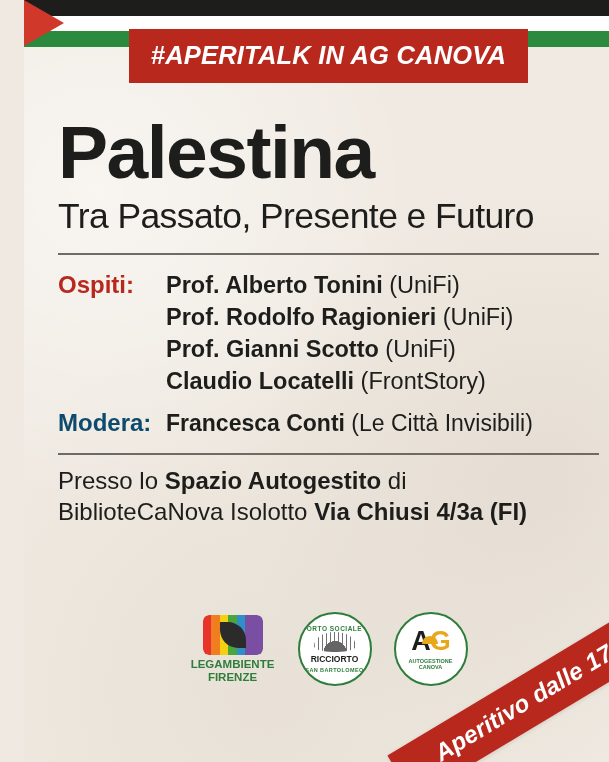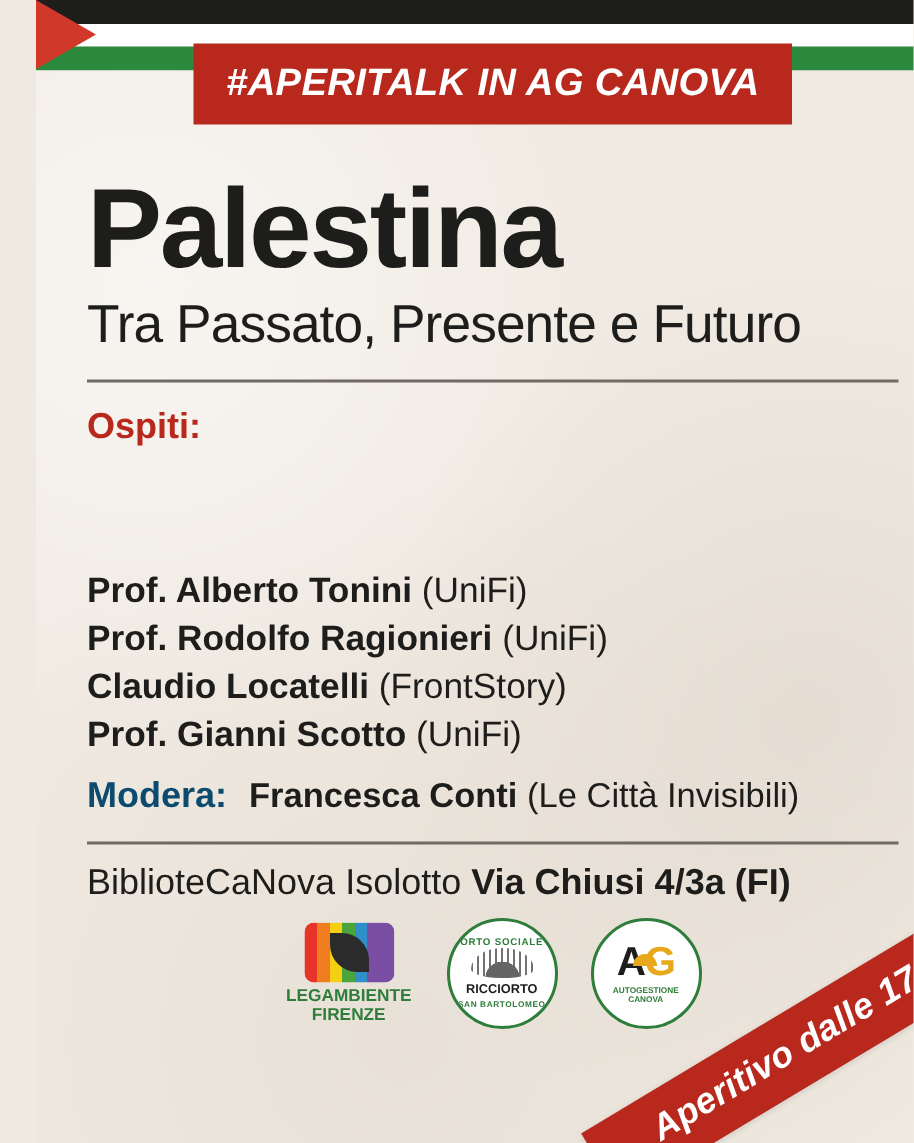--- a/index.html
+++ b/index.html
@@ -81,21 +81,20 @@
   }
   .rule {
     height: 2px;
     background: #6f6a63;
     margin: 16px 0 0 0;
   }
   
   .guests {
     display: flex;
     margin-top: 14px;
-    flex-direction: column;
   }
   .guests-label {
     color: #b8281d;
     font-weight: 700;
     font-size: 24px;
     width: 108px;
     flex: 0 0 108px;
     padding-top: 2px;
   }
   .guests-list { flex: 1 1 auto; }
@@ -295,39 +294,42 @@
     <div class="guests">
       <div class="guests-label">Ospiti:</div>
       <div class="guests-list">
         <div class="guest-row">
           <span class="nm">Prof. Alberto Tonini</span><span class="aff"> (UniFi)</span>
         </div>
         <div class="guest-row">
           <span class="nm">Prof. Rodolfo Ragionieri</span><span class="aff"> (UniFi)</span>
         </div>
         <div class="guest-row">
-          <span class="nm">Claudio Locatelli</span><span class="aff"> (FrontStory)</span>
+          <span class="nm">Prof. Gianni Scotto</span><span class="aff"> (UniFi)</span>
         </div>
         <div class="guest-row">
-          <span class="nm">Prof. Gianni Scotto</span><span class="aff"> (UniFi)</span>
+          <span class="nm">Claudio Locatelli</span><span class="aff"> (FrontStory)</span>
         </div>
       </div>
     </div>
 
     <div class="moderator">
       <div class="mod-label">Modera:</div>
       <div class="mod-row">
         <span class="nm">Francesca Conti</span><span class="aff"> (Le Città Invisibili)</span>
       </div>
     </div>
 
     <div class="rule2"></div>
 
 
     <div class="venue">
+      <div>
+        <span class="r">Presso lo </span><span class="b">Spazio Autogestito</span><span class="r"> di</span>
+      </div>
       <div>
         <span class="r">BiblioteCaNova Isolotto </span><span class="b">Via Chiusi 4/3a (FI)</span>
       </div>
     </div>
 
   </div>
 
   <div class="logos">
 
     <div class="logo logo-lega">

